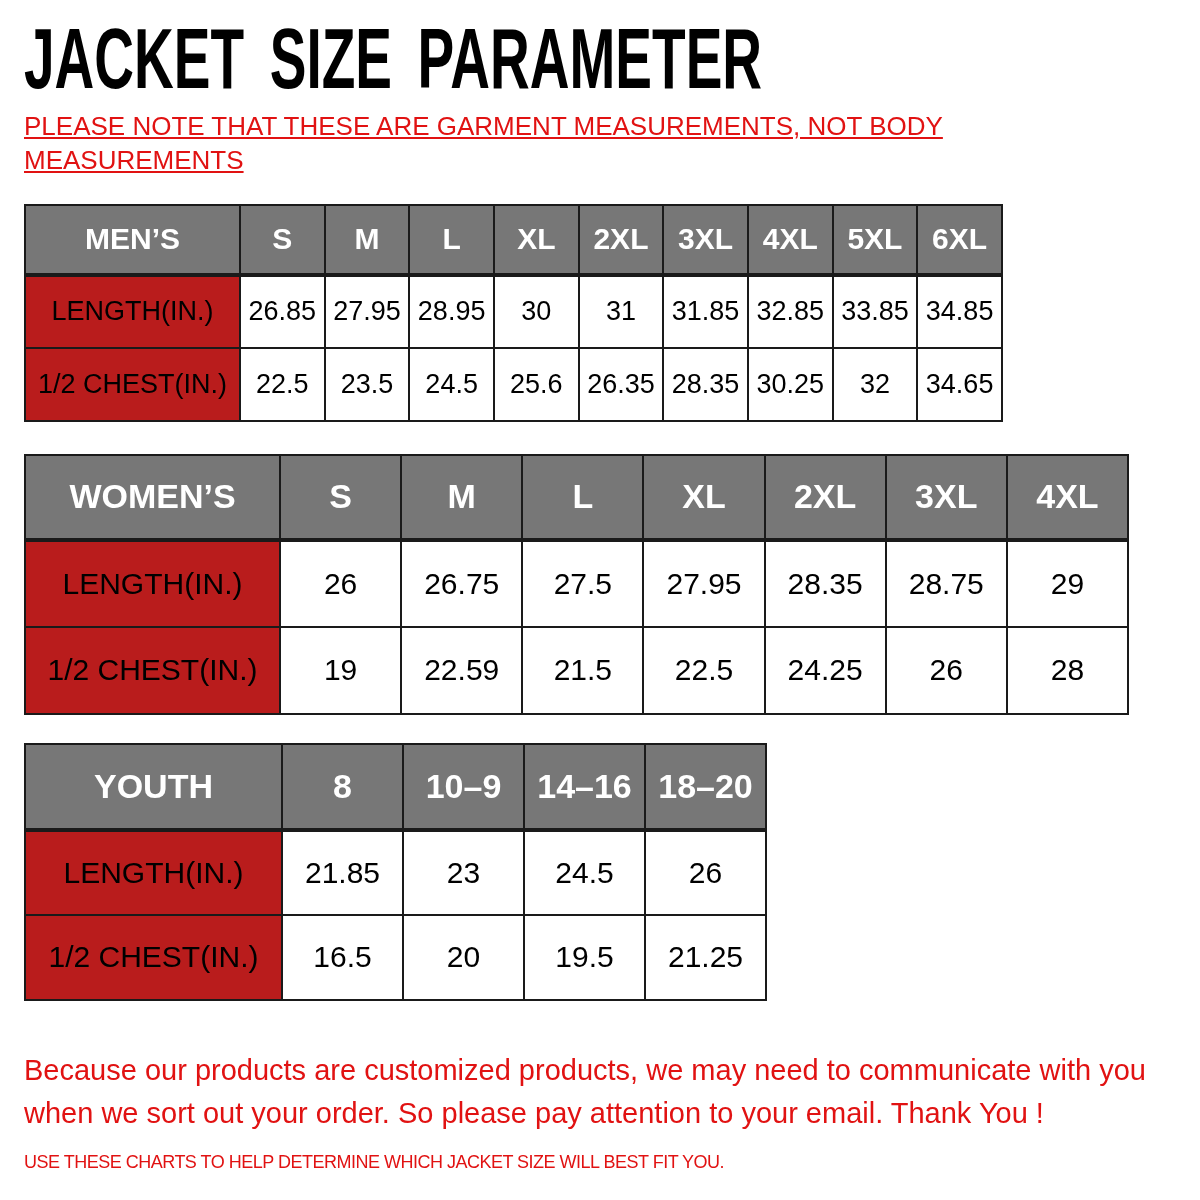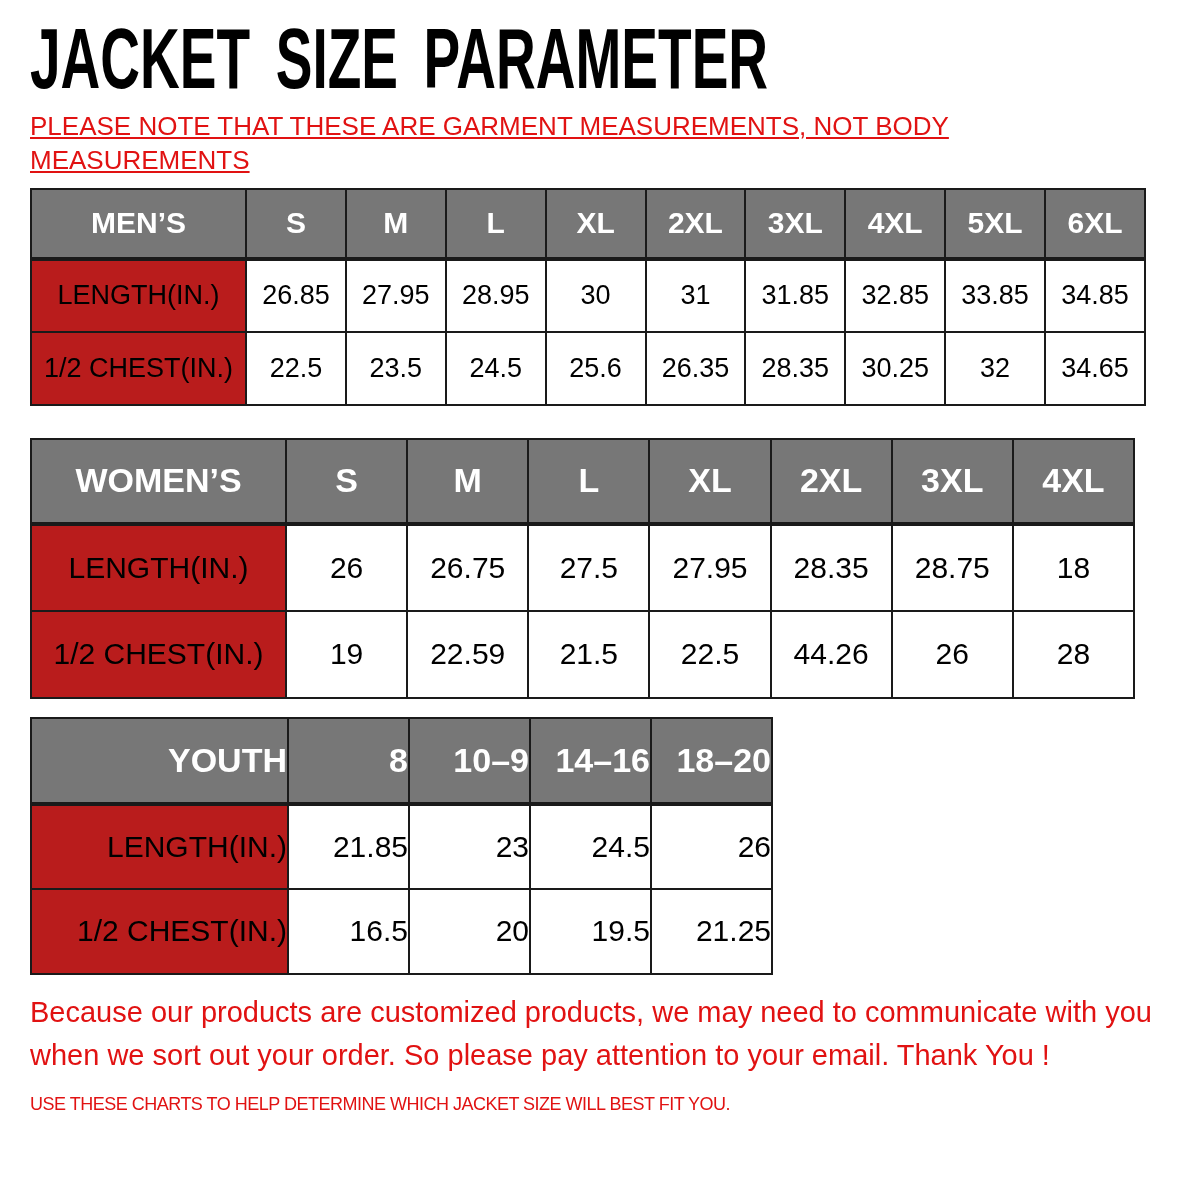--- a/index.html
+++ b/index.html
@@ -10,21 +10,21 @@
   }
   * { margin: 0; padding: 0; box-sizing: border-box; }
   html, body { background: #ffffff; }
   body {
     width: 1200px;
     height: 1200px;
     overflow: hidden;
     font-family: "Liberation Sans", sans-serif;
     color: var(--ink);
   }
-  .page { padding: 0 30px; }
+  .page { padding: 0 24px; }
 
   
   .title { margin-top: 26px; height: 66px; overflow: visible; }
   .title-scale {
     display: inline-block;
     font-size: 86px;
     line-height: 0.76;
     font-weight: bold;
     white-space: nowrap;
     word-spacing: 16px;
@@ -57,38 +57,38 @@
     padding: 0;
   }
   .sz-table thead th {
     background: var(--grey);
     color: #ffffff;
     font-weight: bold;
     border-bottom-width: 4px;
   }
   .sz-table tbody th { background: #b91c1c; }
 
-  .mens { margin-top: 10px; width: 1116px; font-size: 27px; }
+  .mens { margin-top: 26px; width: 979px; font-size: 27px; }
   .mens col.first-col { width: 215px; }
   .mens thead th { height: 70px; font-size: 30px; }
   .mens tbody th, .mens tbody td { height: 73px; }
 
   .womens { margin-top: 32px; width: 1105px; font-size: 30px; border-radius: 22px; }
   .womens col.first-col { width: 255px; }
   .womens thead th { height: 85px; font-size: 34px; }
   .womens tbody th, .womens tbody td { height: 87px; }
 
-  .youth { margin-top: 18px; width: 743px; font-size: 30px; text-align: right; }
+  .youth { margin-top: 28px; width: 743px; font-size: 30px; }
   .youth col.first-col { width: 257px; }
   .youth thead th { height: 86px; font-size: 34px; }
   .youth tbody th, .youth tbody td { height: 85px; }
 
   
   .notice {
-    margin-top: 16px;
+    margin-top: 48px;
     color: var(--red);
     font-size: 29px;
     line-height: 1.5;
     max-width: 1145px;
     font-weight: 400;
   }
   .advice {
     margin-top: 16px;
     color: var(--red);
     font-size: 18px;
@@ -188,29 +188,29 @@
       </thead>
       <tbody>
         <tr>
           <th>LENGTH(IN.)</th>
           <td>26</td>
           <td>26.75</td>
           <td>27.5</td>
           <td>27.95</td>
           <td>28.35</td>
           <td>28.75</td>
-          <td>18</td>
+          <td>29</td>
         </tr>
         <tr>
           <th>1/2 CHEST(IN.)</th>
           <td>19</td>
           <td>22.59</td>
           <td>21.5</td>
           <td>22.5</td>
-          <td>44.26</td>
+          <td>24.25</td>
           <td>26</td>
           <td>28</td>
         </tr>
       </tbody>
     </table>
 
   <table class="sz-table youth">
       <colgroup>
         <col class="first-col">
         <col>

